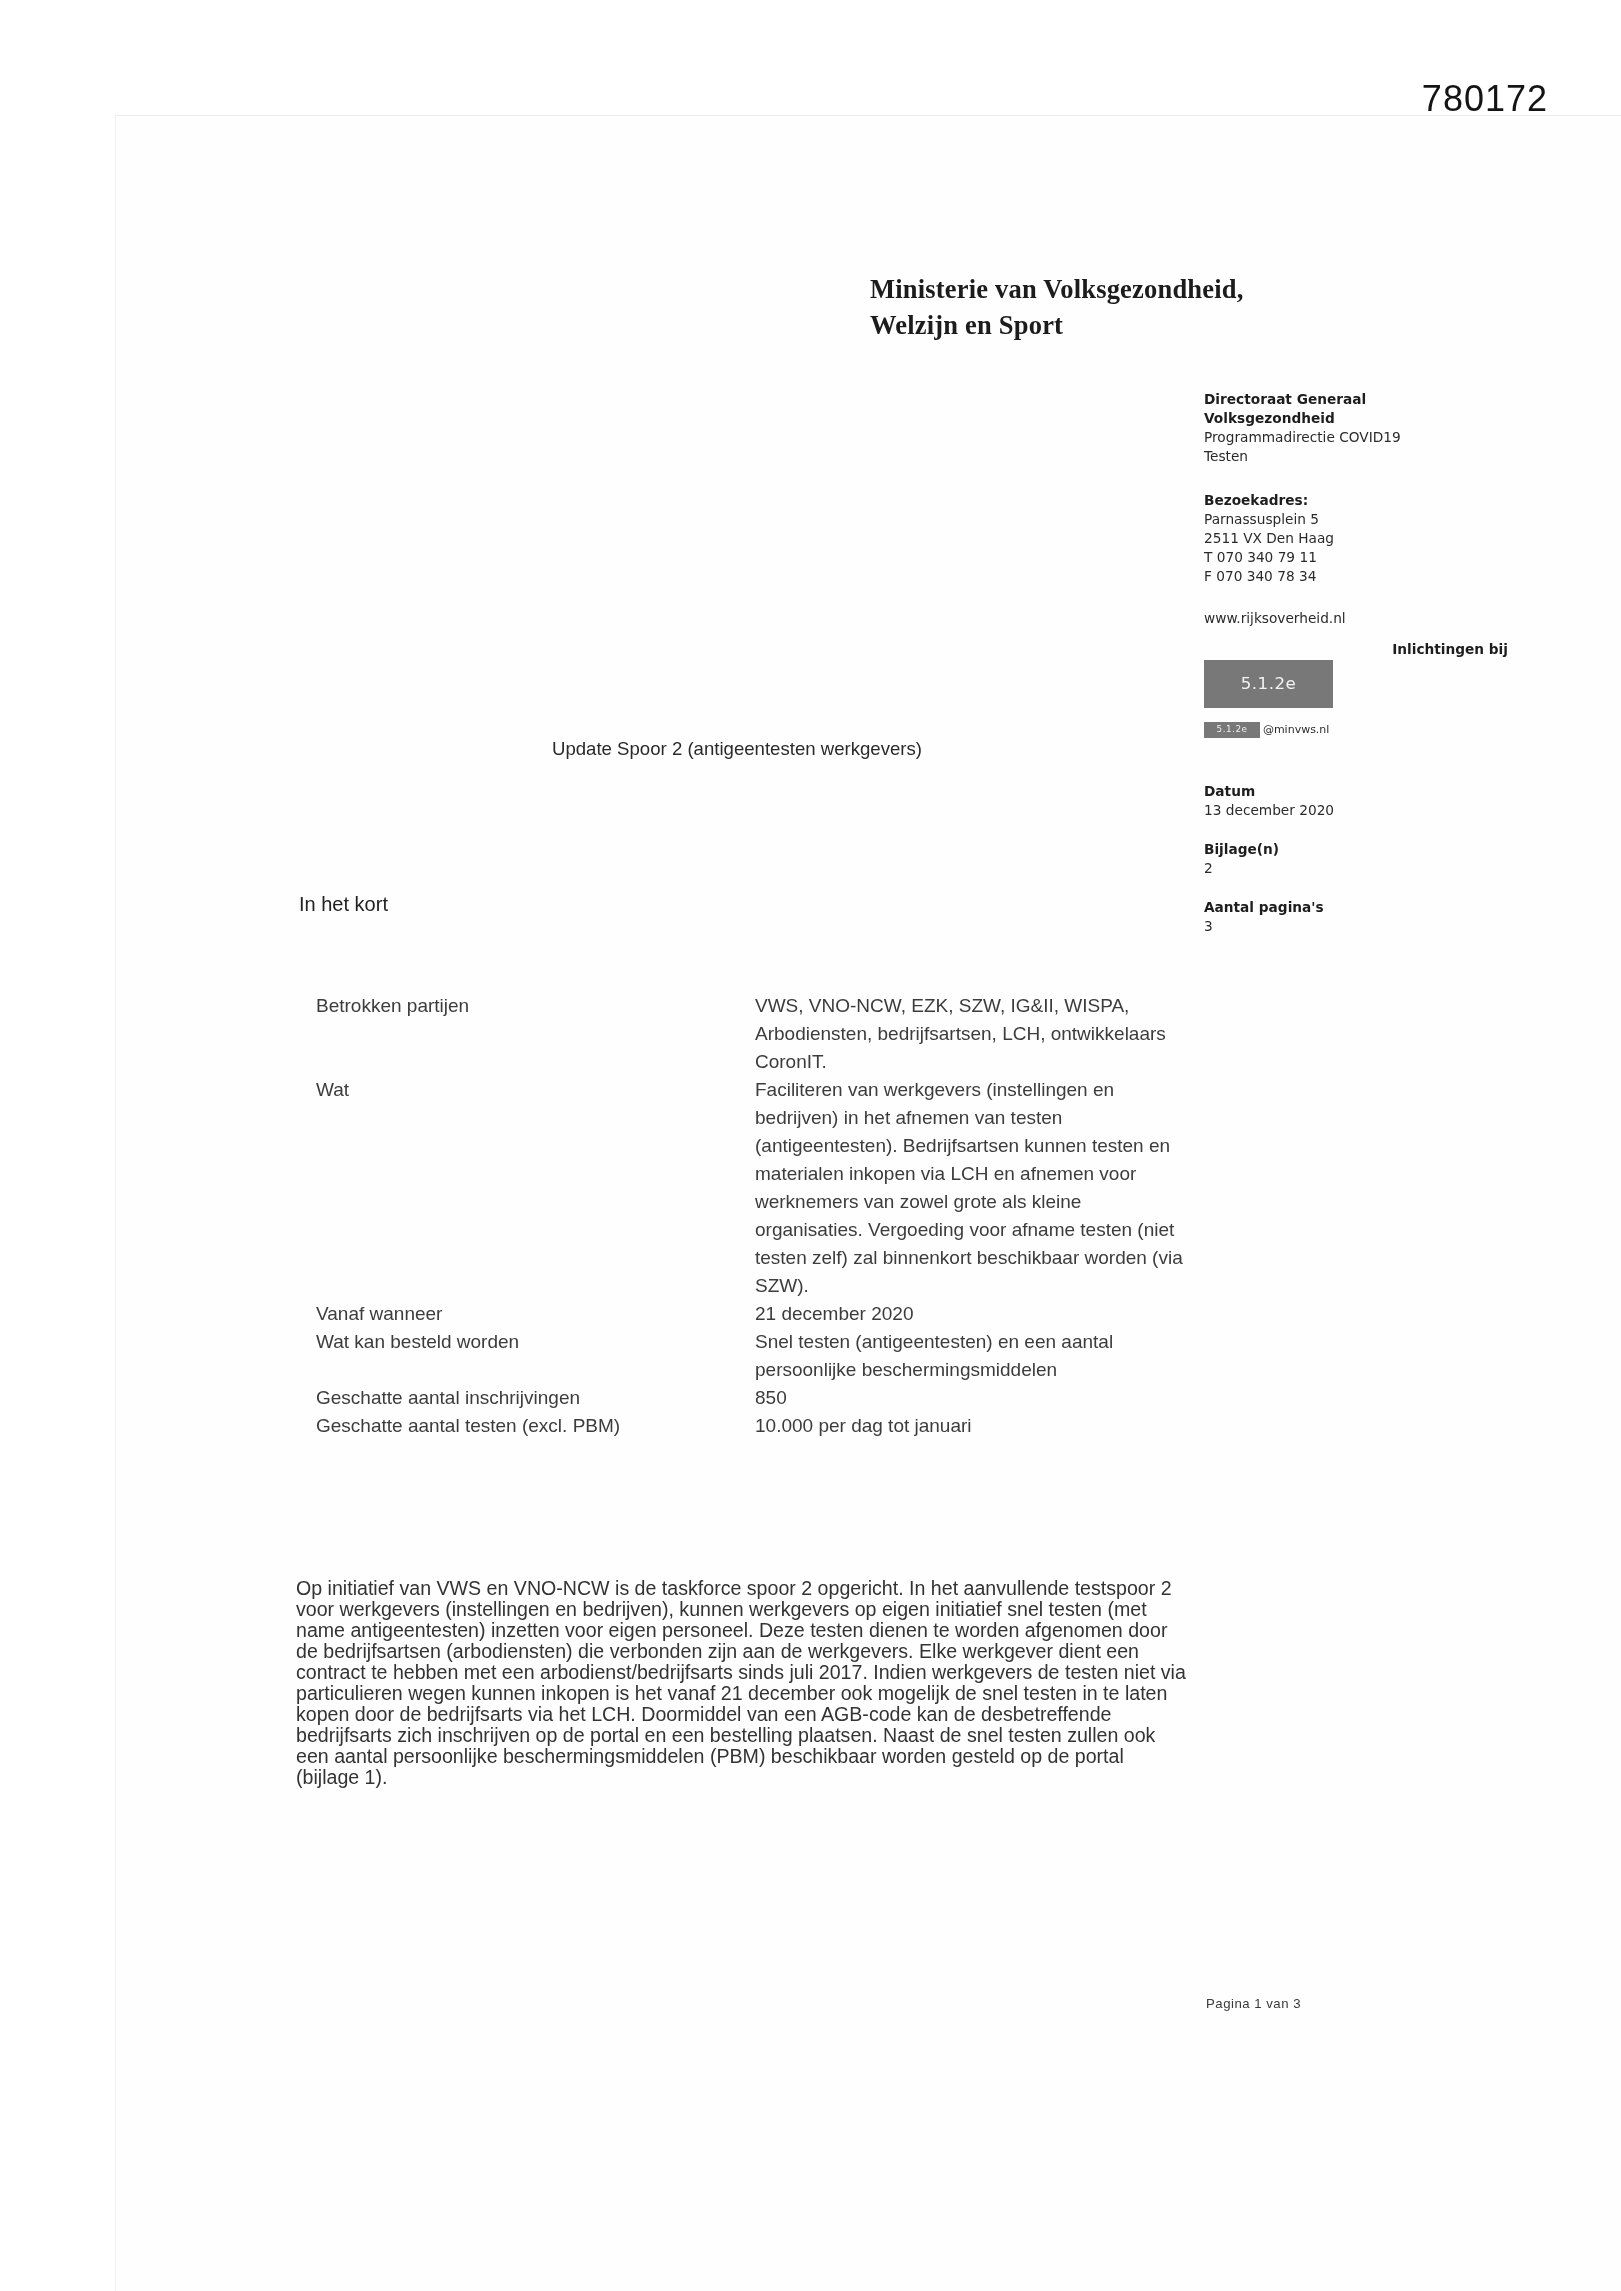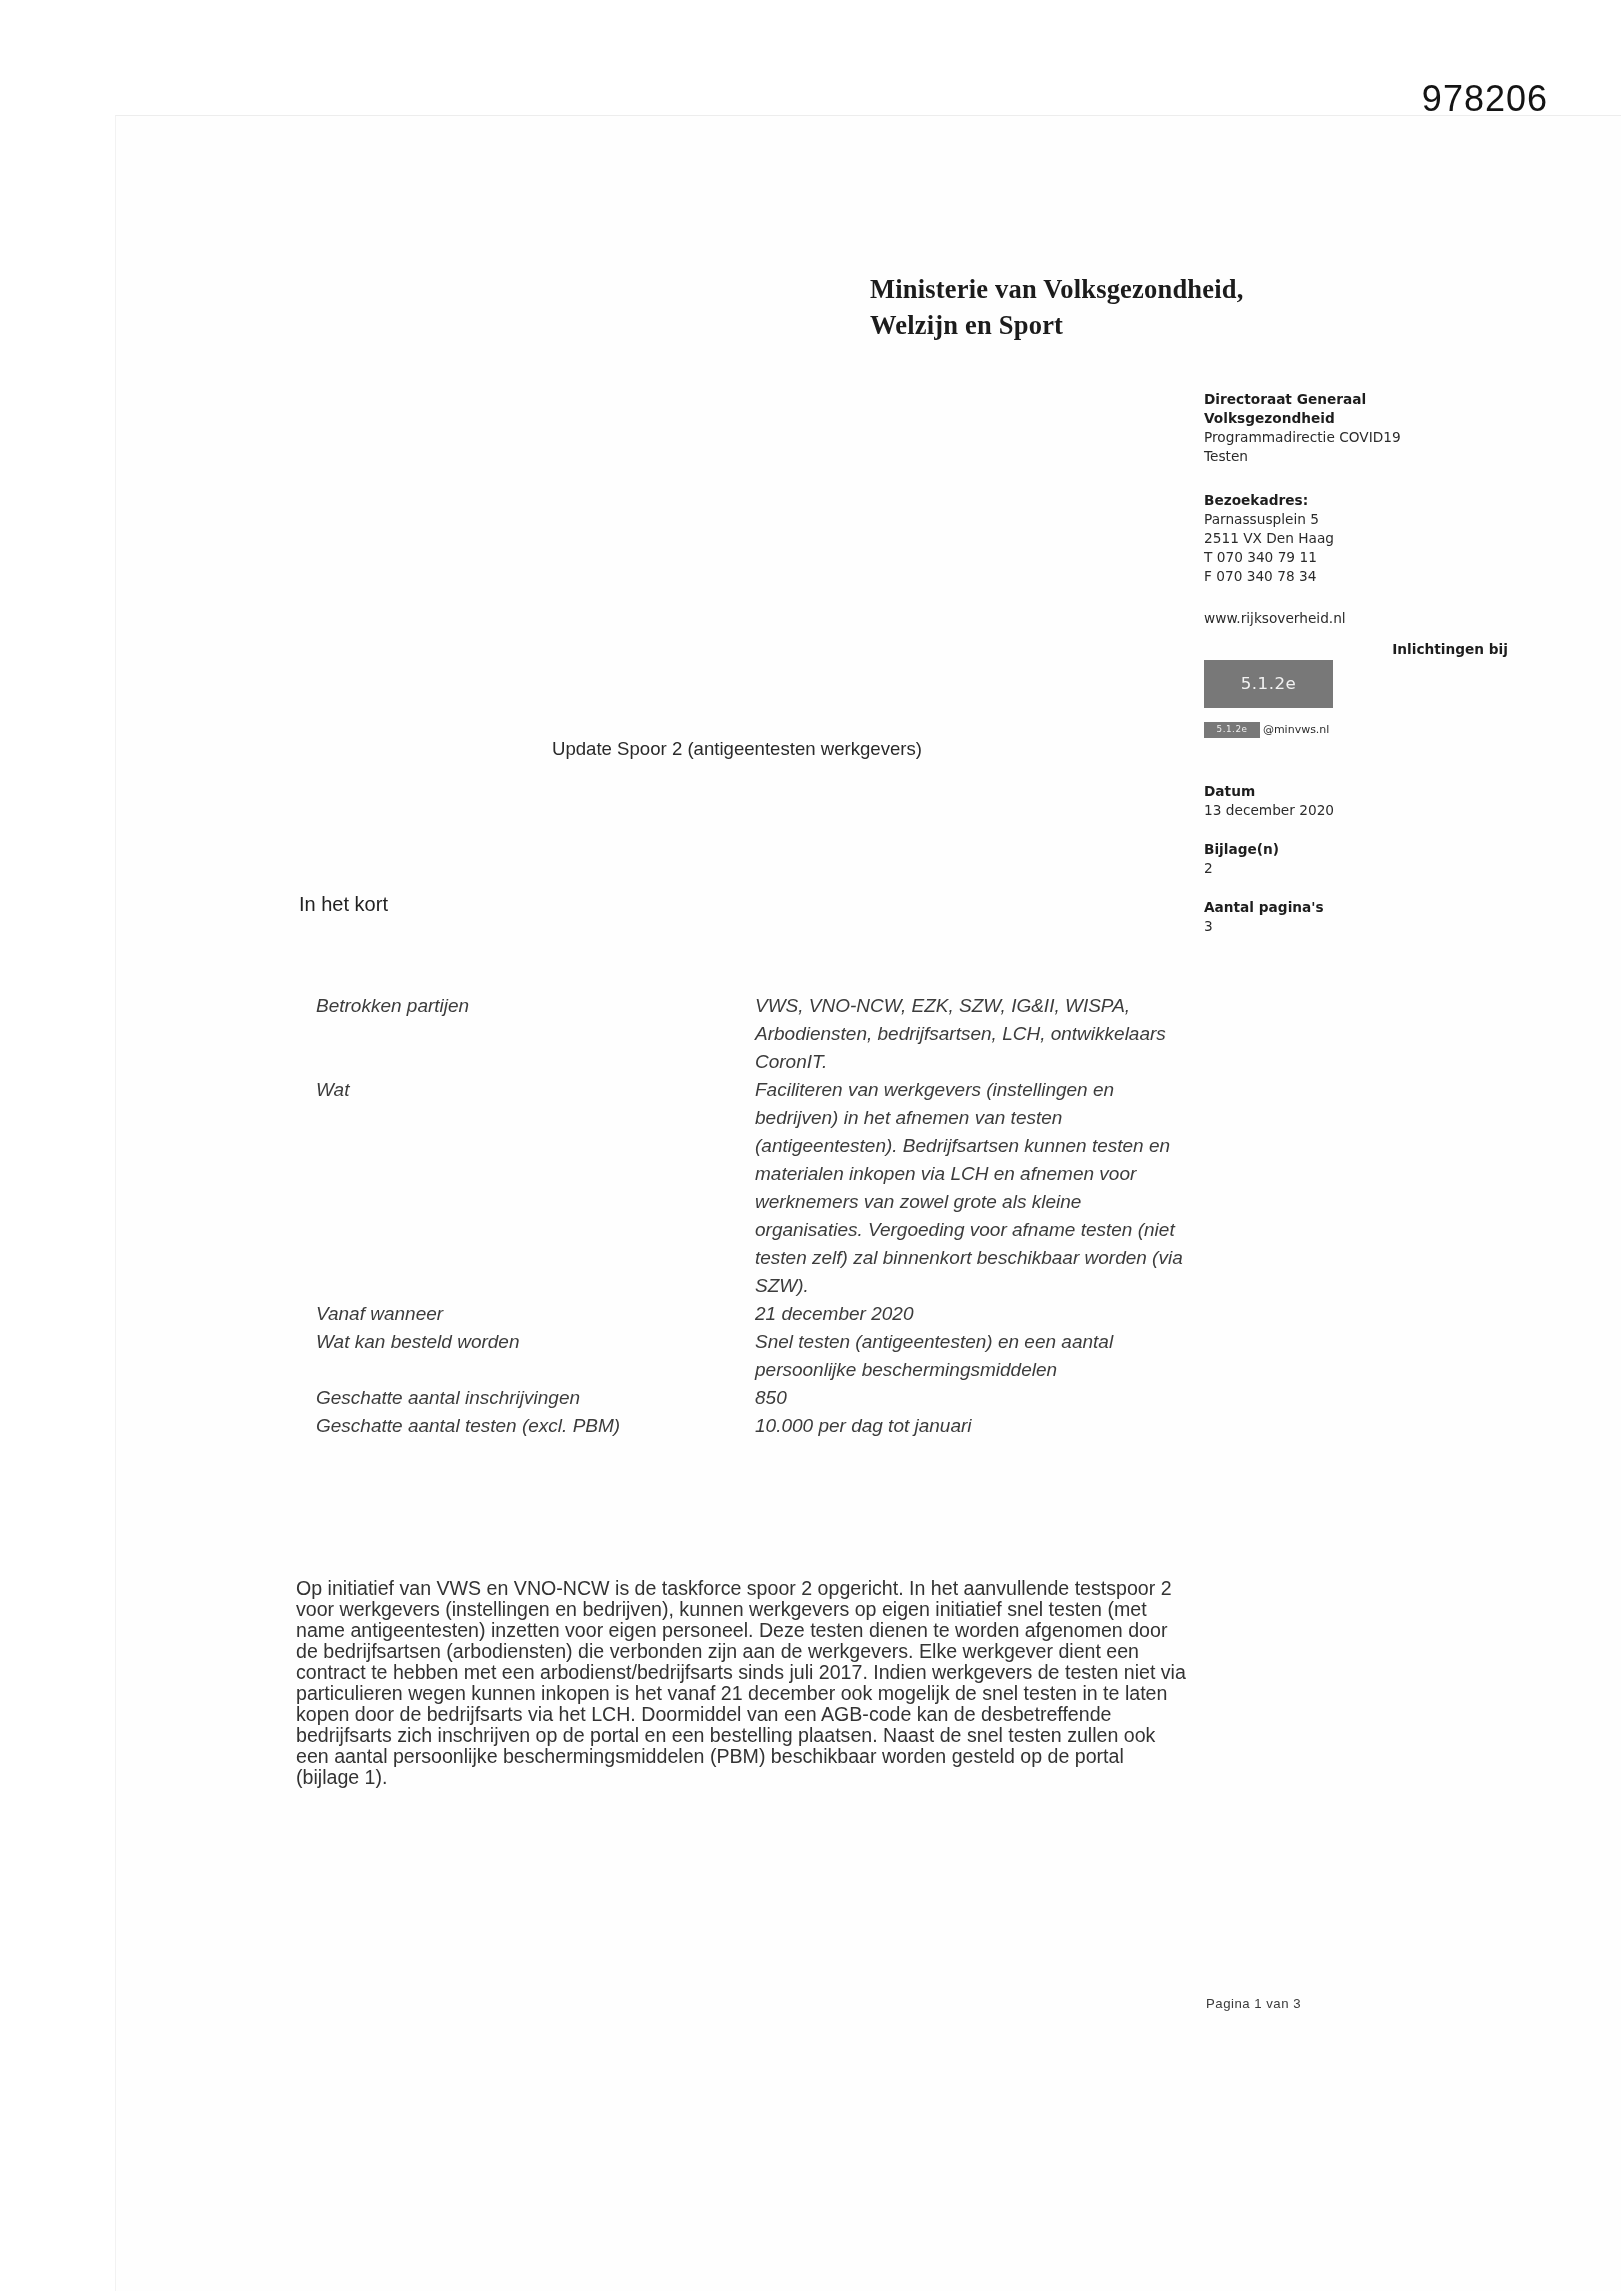--- a/index.html
+++ b/index.html
@@ -114,21 +114,21 @@
   }
   .summary-table {
     position: absolute;
     left: 316px;
     top: 992px;
     width: 868px;
     font-size: 19px;
     line-height: 28px;
     color: #3c3c3c;
   }
-  .summary-row { display: flex; font-style: italic; }
+  .summary-row { display: flex; }
   .summary-label { width: 439px; flex: 0 0 439px; }
   .summary-value { flex: 1; }
   .body-paragraph {
     position: absolute;
     left: 296px;
     top: 1578px;
     width: 894px;
     font-size: 19.6px;
     line-height: 21px;
     color: #333;
@@ -143,21 +143,21 @@
     font-family: Liberation Sans, sans-serif;
   }
 </style>
 </head>
 <body>
 
 <div id="canvas">
 
   <div class="page-bg"></div>
 
-  <div class="doc-number">978206</div>
+  <div class="doc-number">780172</div>
 
   <div class="ministry">
     <div>Ministerie van Volksgezondheid,</div>
     <div>Welzijn en Sport</div>
   </div>
 
   <div class="sidebar">
     <div class="sb-block1">
       <div class="b">Directoraat Generaal</div>
       <div class="b">Volksgezondheid</div>

